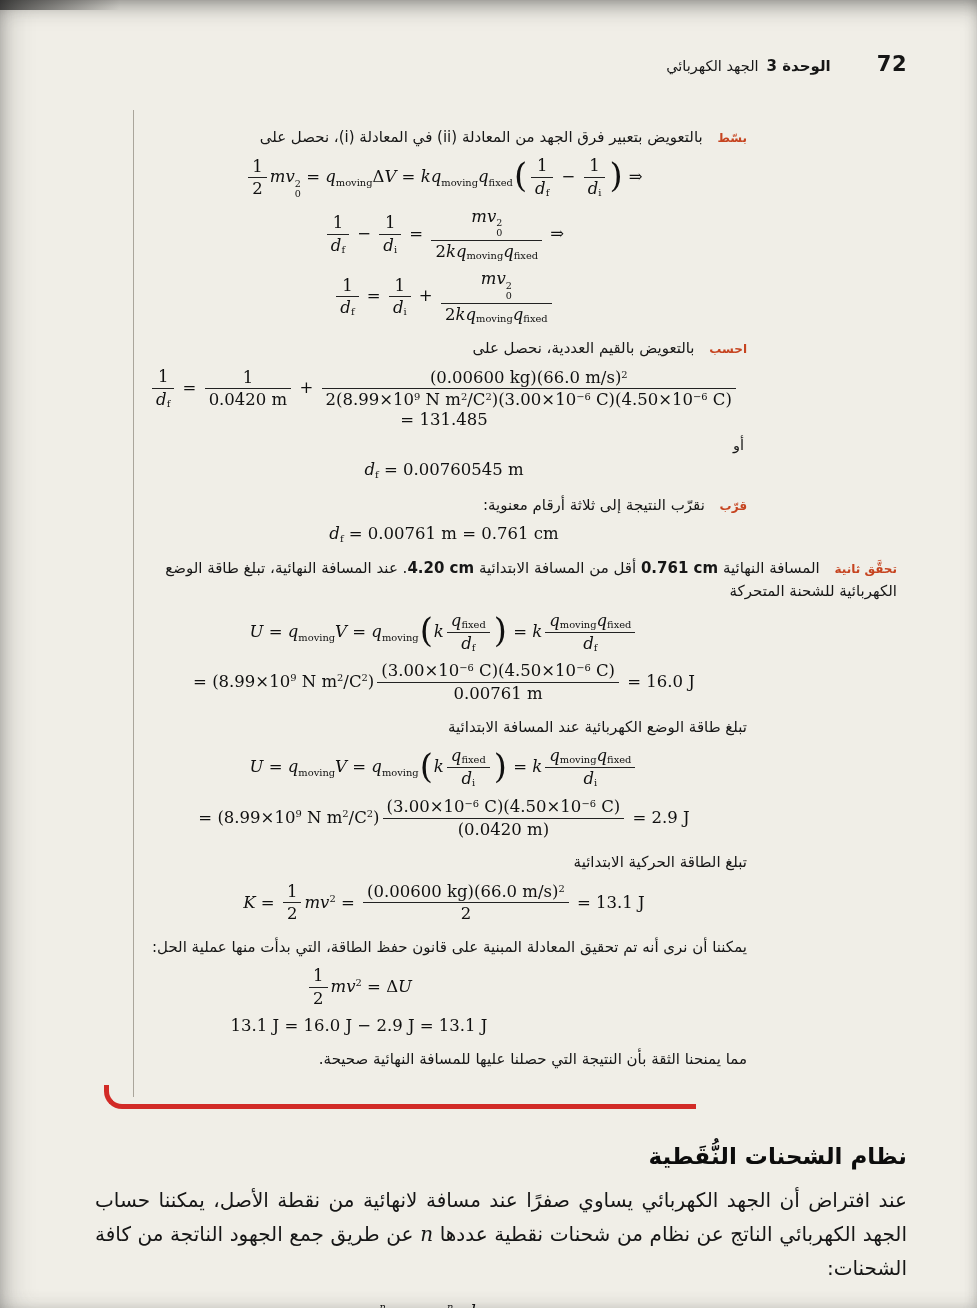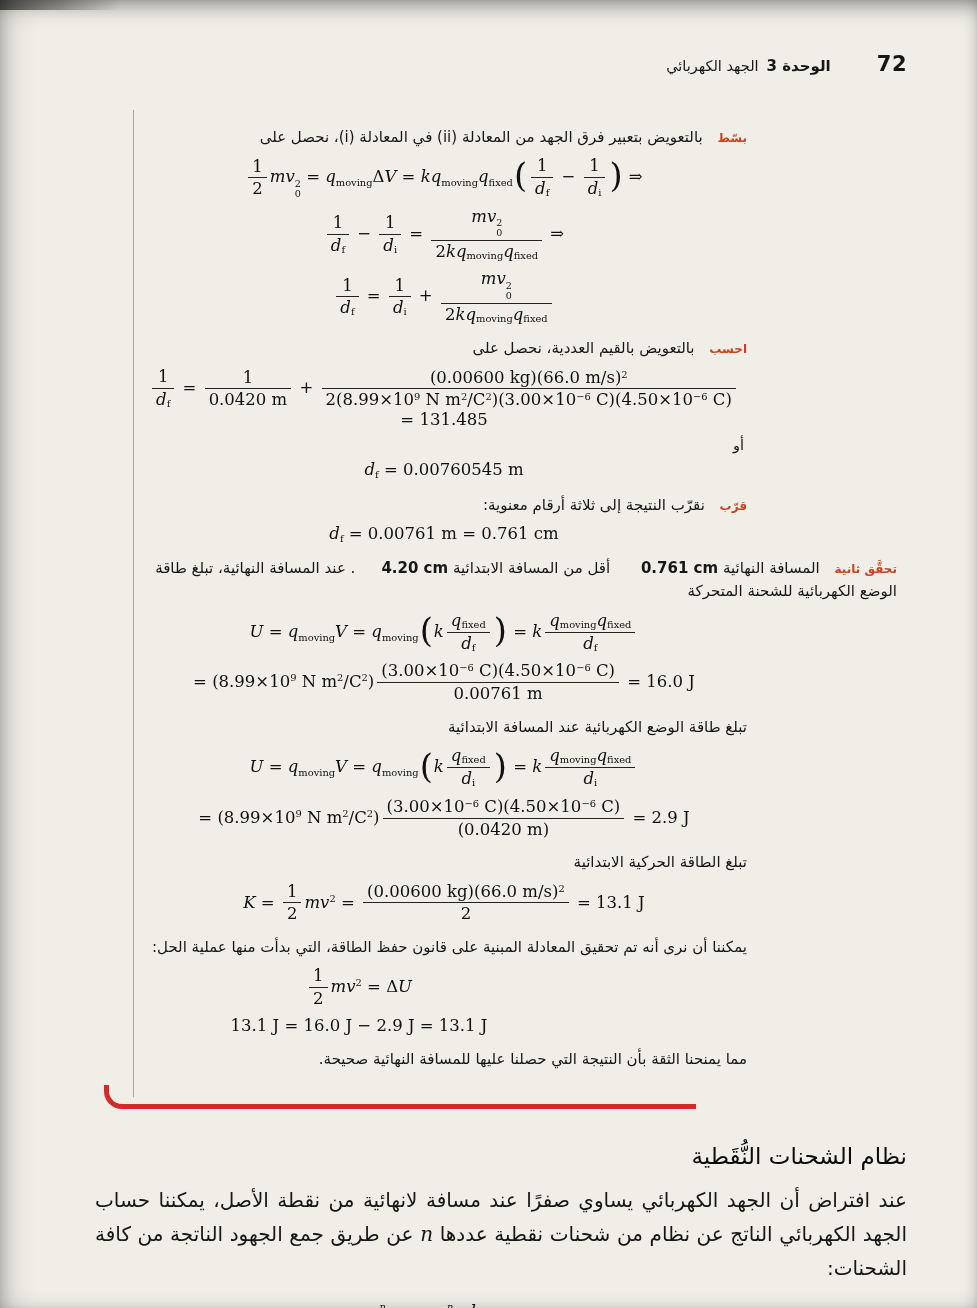--- a/index.html
+++ b/index.html
@@ -42,21 +42,21 @@
     position:absolute; bottom:-12px; left:-30px;
     width: 592px; height: 24px;
     border-bottom: 5px solid var(--color-rule, #d22b27);
     border-left: 5px solid var(--color-rule, #d22b27);
     border-bottom-left-radius: 18px;
   }
 
   .step, .plain { font-size:15px; line-height:1.55; margin:12px 0 4px; text-align:right; }
   .indent { padding-left: 6px; padding-right: 150px; }
   .slabel { color: var(--color-accent, #c64420); font-weight:bold; font-size:12px; margin-left:10px; }
-  .stext b { font-weight:bold;margin-left:26px; }
+  .stext b { font-weight:bold; }
 
   
   .eq {
     direction: ltr;
     font-family: "DejaVu Serif", "Liberation Serif", serif;
     font-size: 16.5px;
     line-height: 1.2;
     color:#101010;
     text-align: center;
   }
@@ -74,21 +74,21 @@
   .frac sub { vertical-align:-0.25em; }
 
   .ss { display:inline-flex; flex-direction:column; font-size:.58em; line-height:1.1; vertical-align:-0.45em; text-align:left; }
   .bp { font-size:2.05em; font-weight:200; vertical-align:middle; line-height:0; position:relative; top:-0.04em; padding:0 1px; }
 
   .sum { display:inline-flex; flex-direction:column; align-items:center; vertical-align:middle; line-height:1; margin:0 4px; }
   .sum .lim { font-size:.58em; }
   .sum .sg { font-size:1.55em; line-height:.95; }
 
   
-  .pcs h2 { font-size:23px; font-weight:normal; margin:26px 0 14px; text-align:right; color:#0c0c0c; }
+  .pcs h2 { font-size:23px; font-weight:bold; margin:26px 0 14px; text-align:right; color:#0c0c0c; }
   .para { font-size:20px; line-height:1.7; text-align:justify; margin:8px 0; }
   .eqrow { display:flex; direction:ltr; align-items:center; margin:16px 0 14px; }
   .eqnum { font-family:"DejaVu Sans",sans-serif; font-size:15px; width:92px; margin-left:-30px; direction:ltr; }
   .sum-eq { width:520px; font-size:17px; }
 
   .im { font-family:"DejaVu Serif","Liberation Serif",serif; font-style:italic; white-space:nowrap; direction:ltr; unicode-bidi:isolate; }
 </style>
 </head>
 <body>
 

